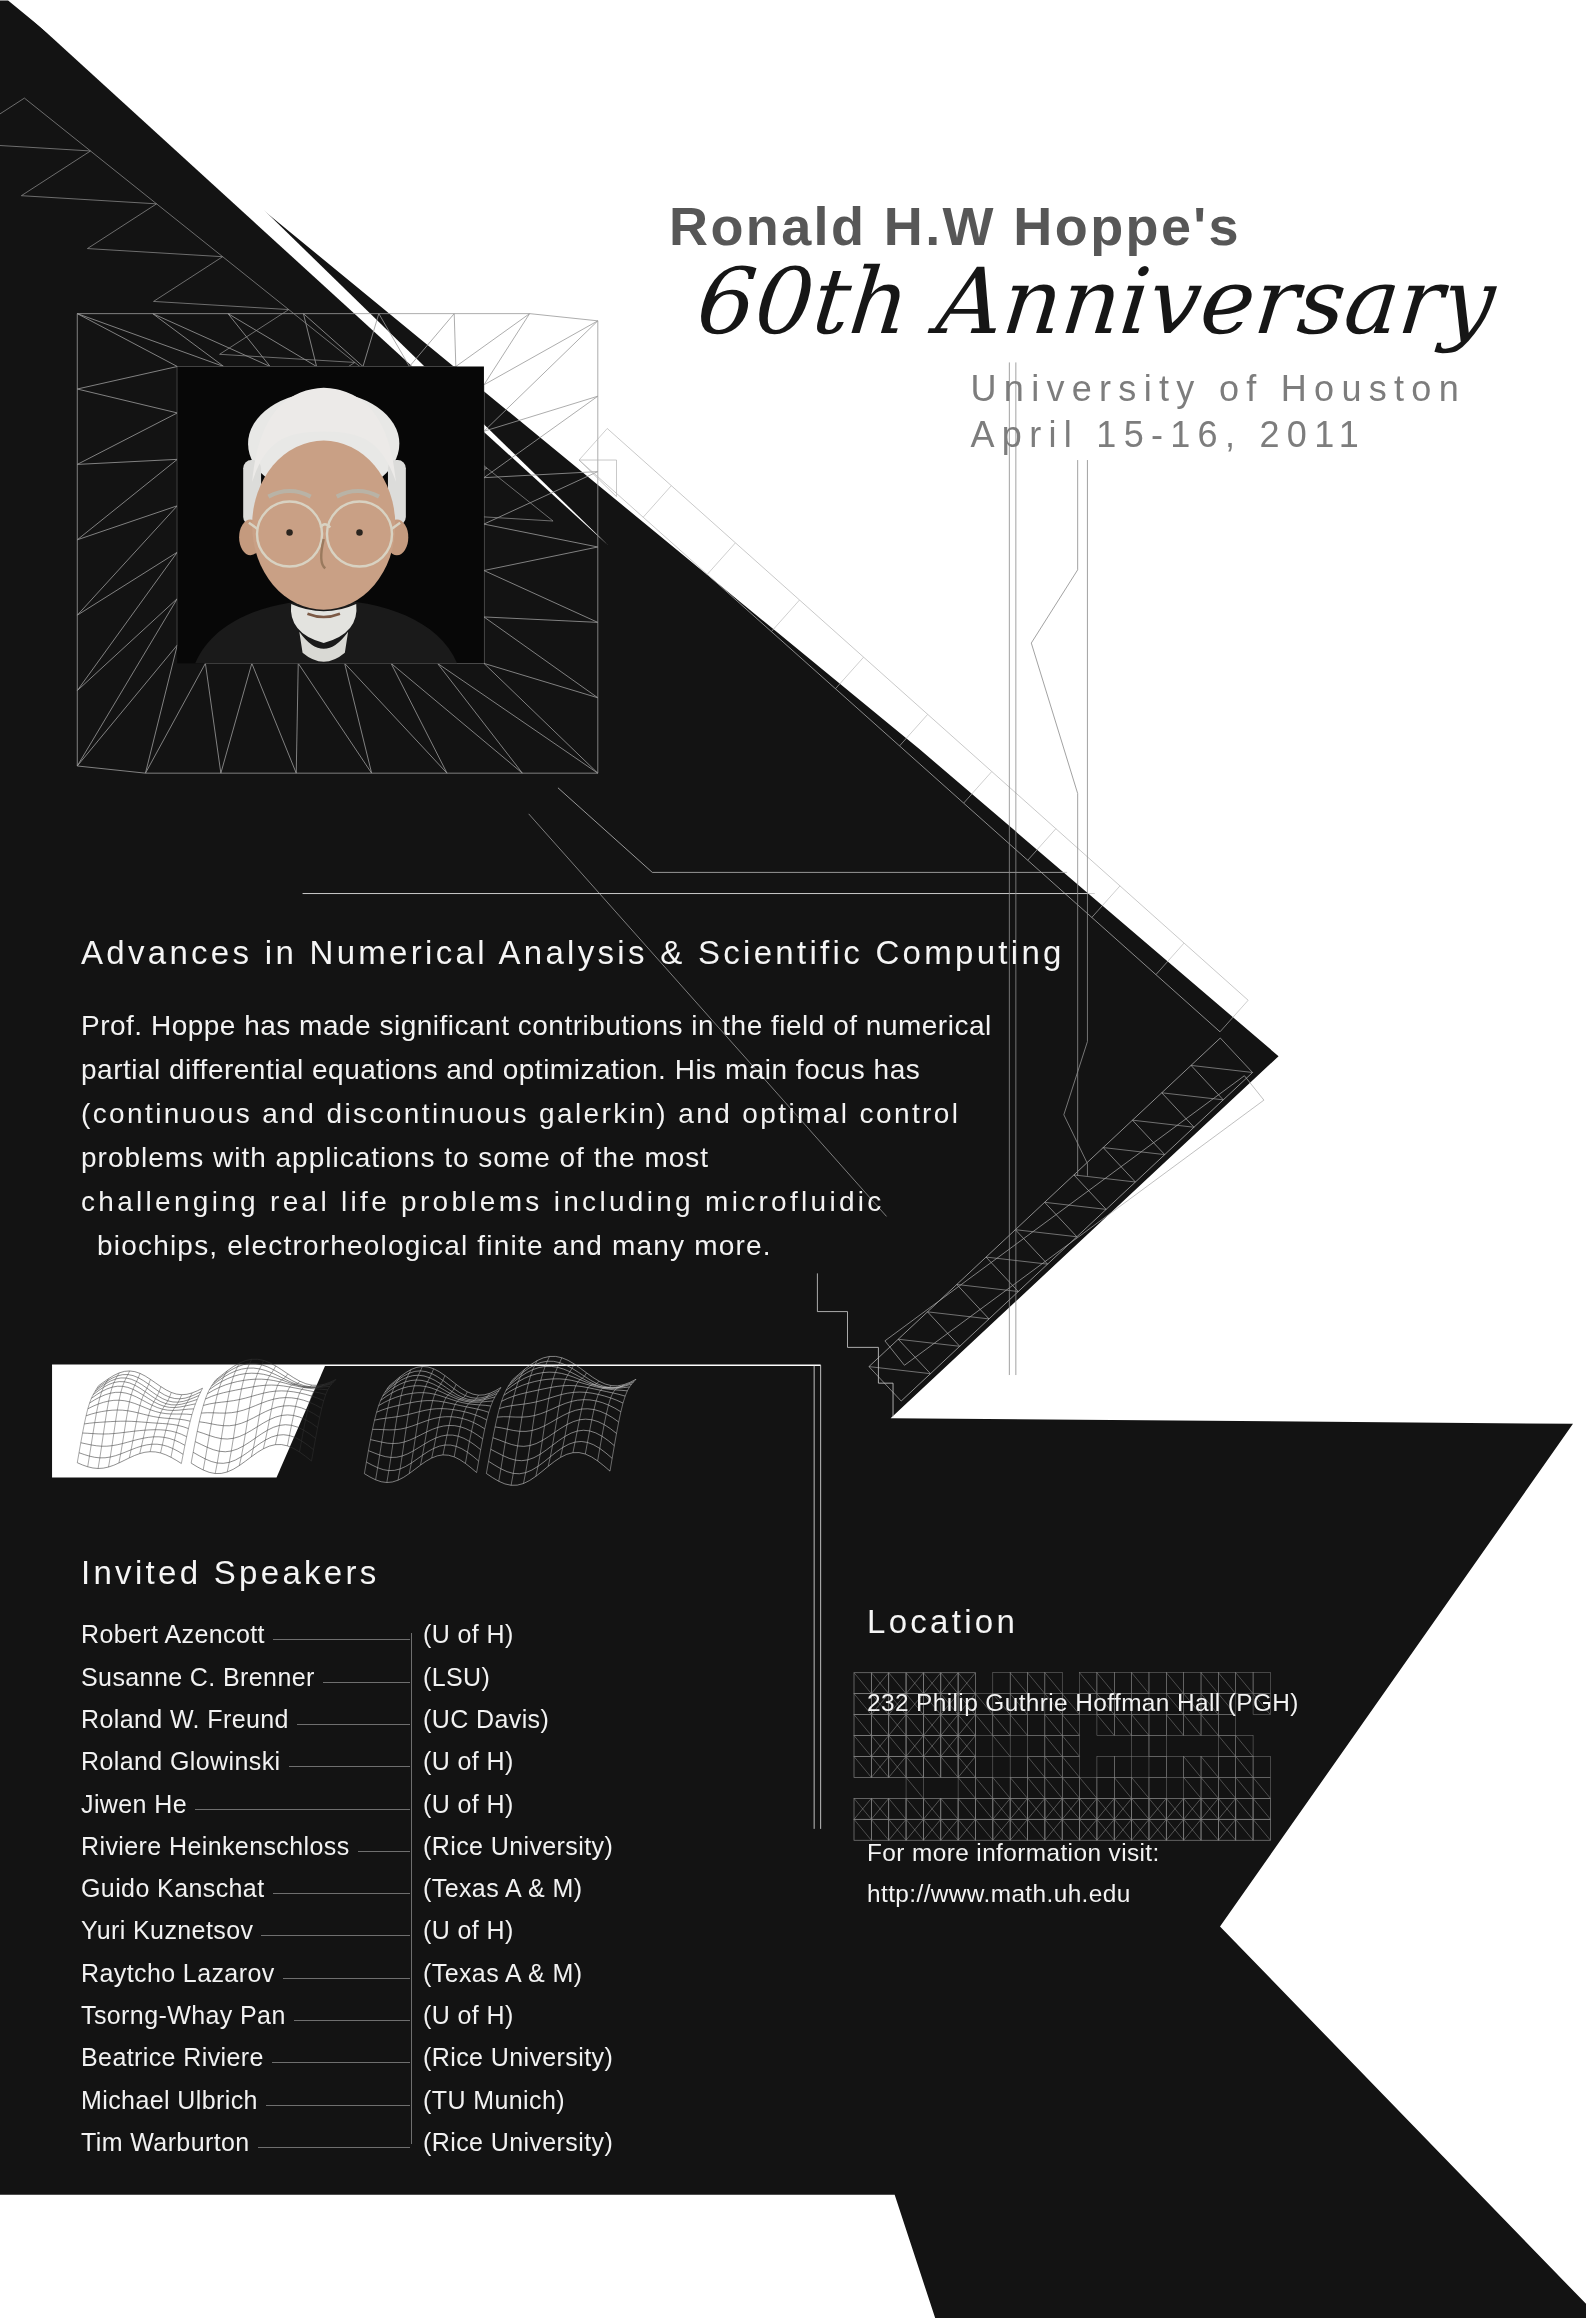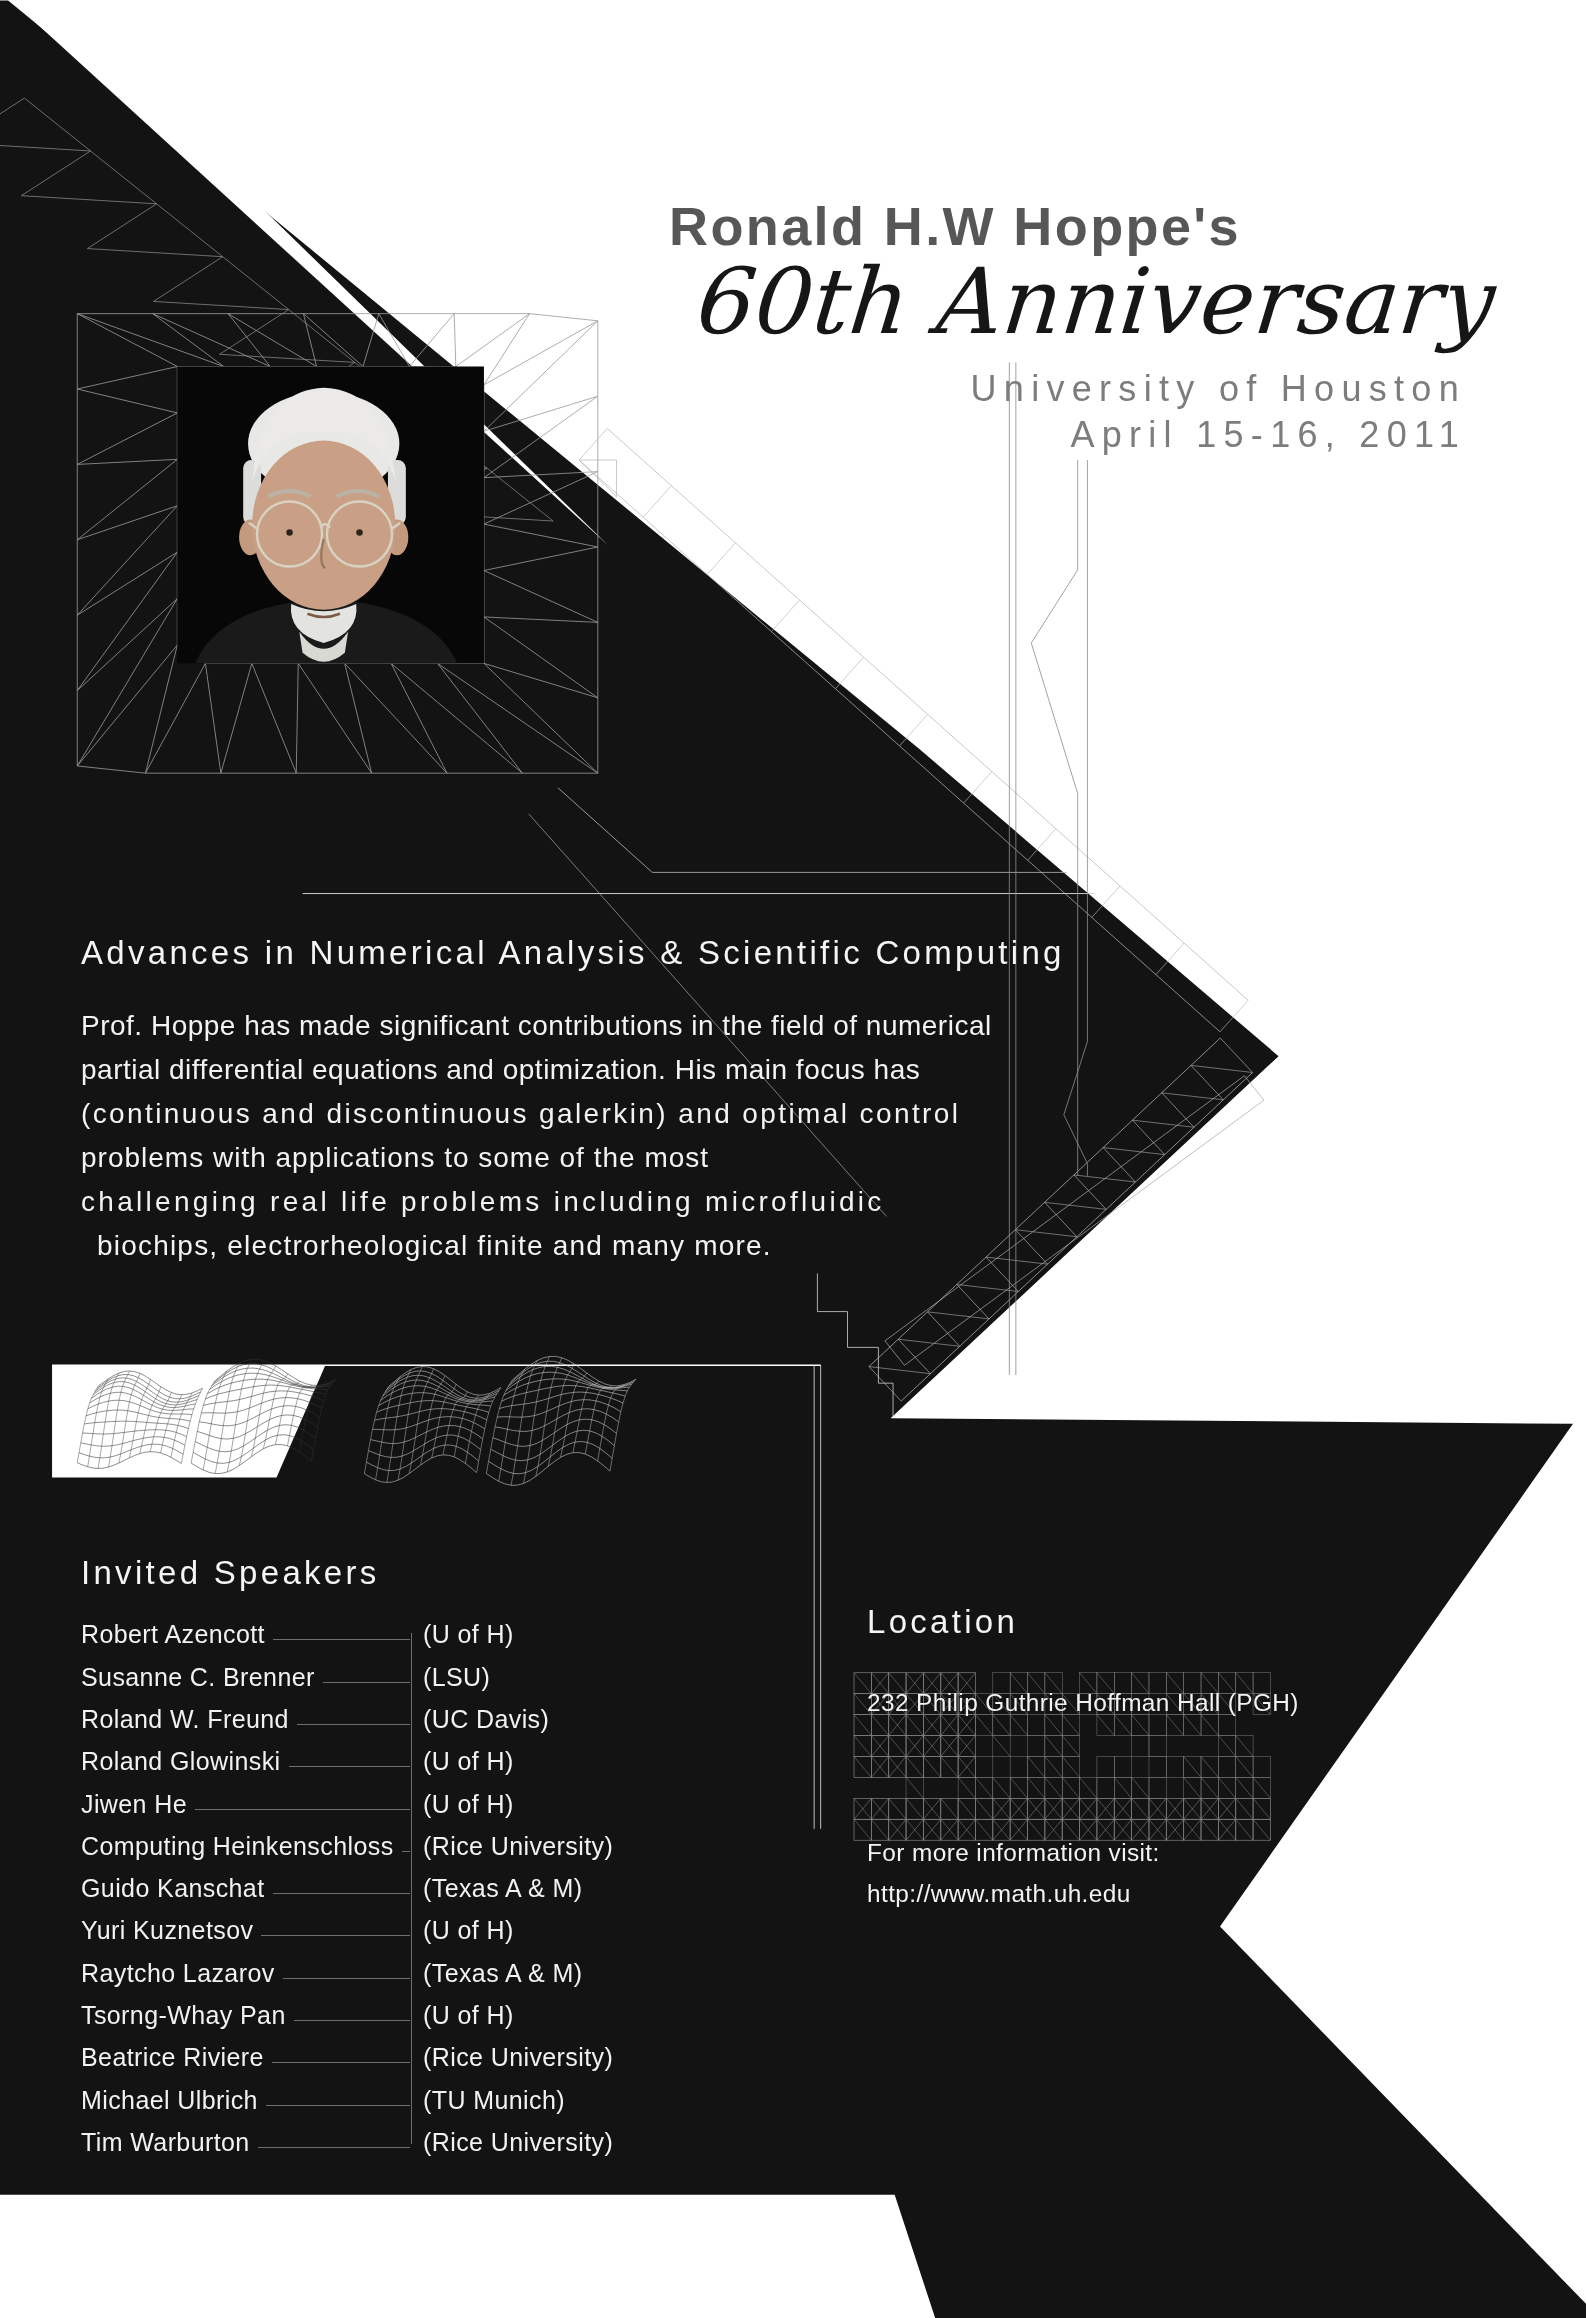--- a/index.html
+++ b/index.html
@@ -3,21 +3,21 @@
 <meta charset="utf-8">
 <style>
   html,body{margin:0;padding:0;background:#ffffff;}
   .poster{position:relative;width:1586px;height:2319px;background:#ffffff;overflow:hidden;
           font-family:"Liberation Sans", sans-serif;}
   .bg{position:absolute;left:0;top:0;}
   .txt{position:absolute;white-space:nowrap;}
   .title-name{left:669px;top:195px;font-size:54px;font-weight:bold;letter-spacing:2.4px;color:#575757;}
   .title-anniv{left:698px;top:249px;font-size:91px;color:#161616;
                font-family:"DejaVu Serif", serif;font-style:italic;transform:skewX(-6deg);}
-  .title-org{right:120px;top:366px;text-align:right;font-size:36px;letter-spacing:7.3px;color:#7d7d7d;line-height:46px;}
+  .title-org{right:120px;top:366px;font-size:36px;letter-spacing:7.3px;color:#7d7d7d;line-height:46px;}
   .sec-heading{font-size:33px;letter-spacing:3.3px;color:#f5f5f5;}
   .advances{left:81px;top:934px;}
   .para{position:absolute;left:81px;top:1004px;font-size:28px;line-height:44px;color:#f3f3f3;letter-spacing:0.5px;}
   .para div{white-space:nowrap;}
   .para div:nth-child(3){letter-spacing:2.4px;}
   .para div:nth-child(4){letter-spacing:1px;}
   .para div:nth-child(5){letter-spacing:3.3px;}
   .para div:nth-child(6){letter-spacing:1.2px;margin-left:16px;}
   .invited{left:81px;top:1554px;}
   .speaker-row{position:absolute;left:81px;width:329px;height:34px;display:flex;align-items:center;}
@@ -740,21 +740,21 @@
     </div>
   <div class="speaker-aff" style="top:1744px">(U of H)</div>
 
   <div class="speaker-row" style="top:1787px">
     <span class="speaker-name">Jiwen He</span>
       <div class="leader"></div>
     </div>
   <div class="speaker-aff" style="top:1787px">(U of H)</div>
 
   <div class="speaker-row" style="top:1829px">
-    <span class="speaker-name">Computing Heinkenschloss</span>
+    <span class="speaker-name">Riviere Heinkenschloss</span>
       <div class="leader"></div>
     </div>
   <div class="speaker-aff" style="top:1829px">(Rice University)</div>
 
   <div class="speaker-row" style="top:1871px">
     <span class="speaker-name">Guido Kanschat</span>
       <div class="leader"></div>
     </div>
   <div class="speaker-aff" style="top:1871px">(Texas A &amp; M)</div>
 

